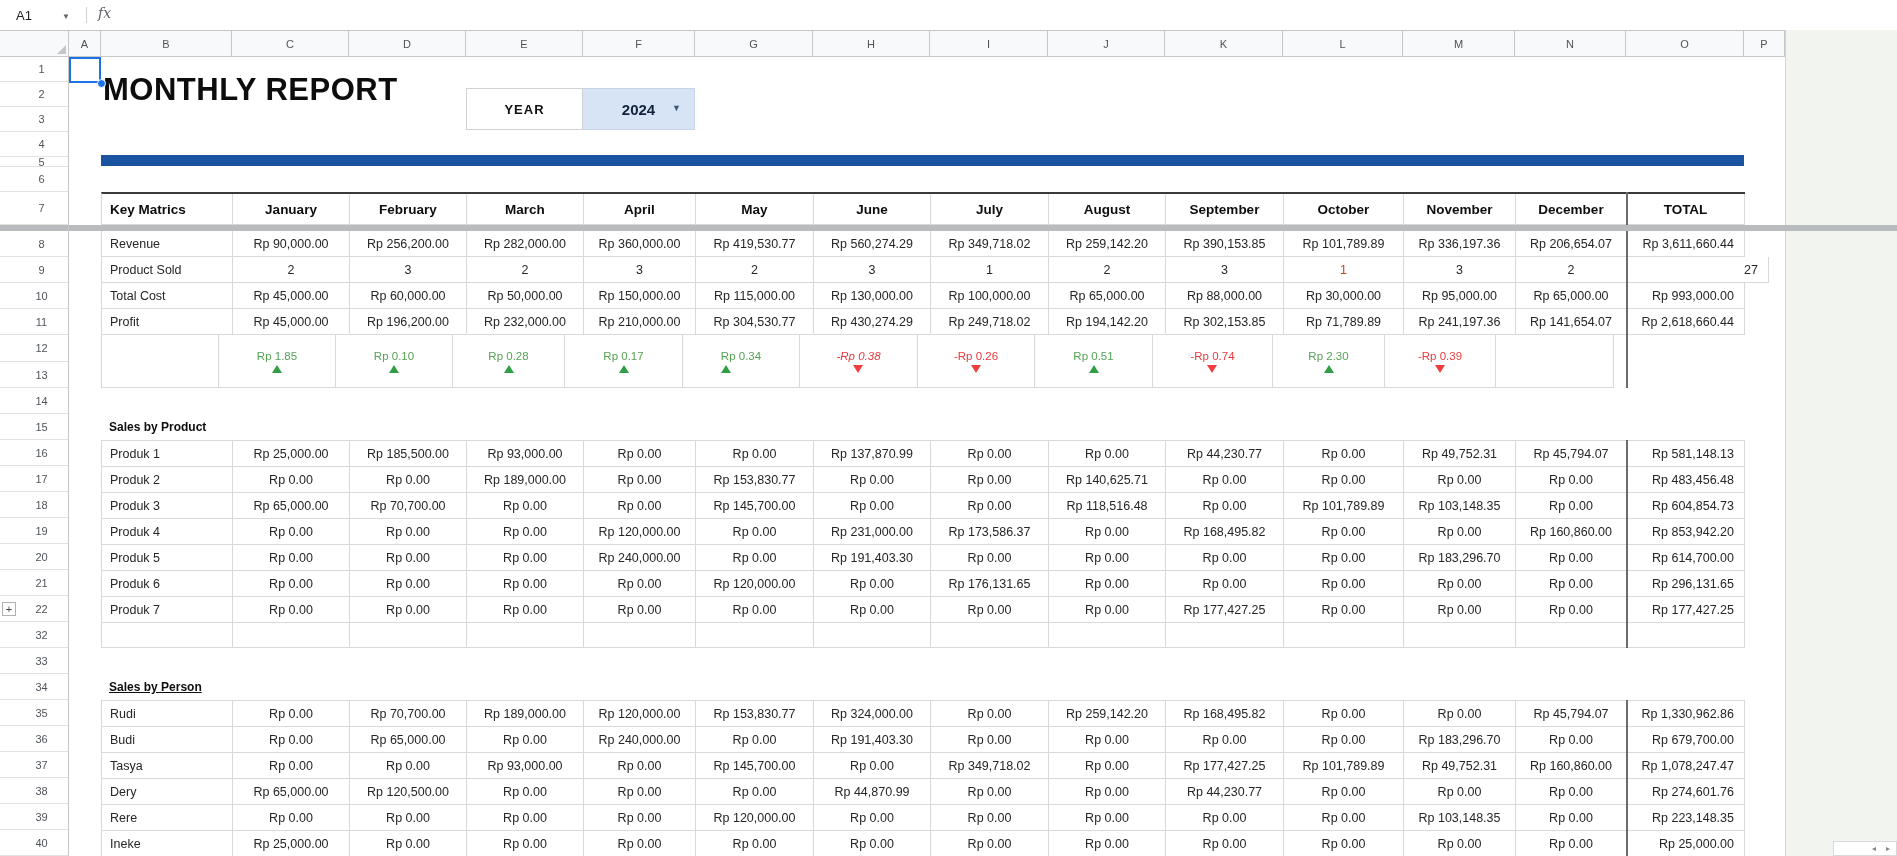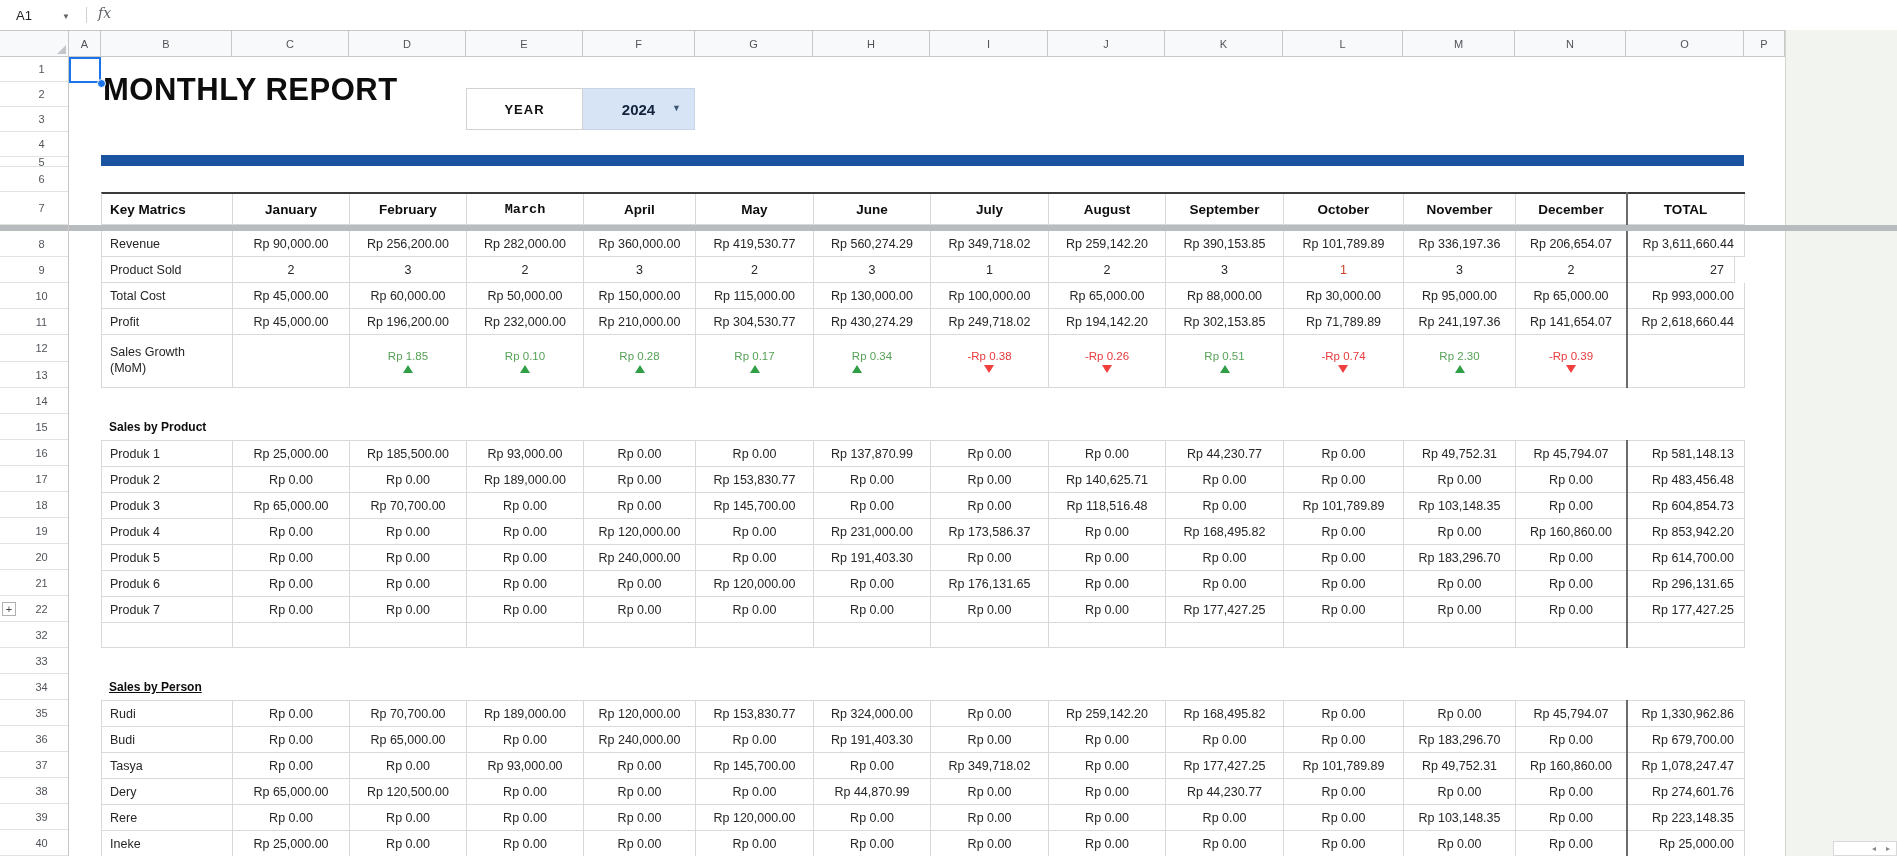--- a/index.html
+++ b/index.html
@@ -152,21 +152,21 @@
 
   <div class="section-title" style="left:109px;top:414px;height:26px;display:flex;align-items:center;">Sales by Product</div>
   <div class="section-title" style="left:109px;top:674px;height:26px;display:flex;align-items:center;text-decoration:underline;">Sales by Person</div>
 
   <div id="tables">
       <div class="tbl hdr" style="left: 101px; top: 192px;">
         <div class="trow" style="height: 31px;">
           <div class="cell lbl" style="width: 131px;">Key Matrics</div>
           <div class="cell " style="width: 117px;">January</div>
           <div class="cell " style="width: 117px;">February</div>
-          <div class="cell " style="width: 117px; font-family: Liberation Mono, monospace;">March</div>
+          <div class="cell " style="width: 117px;">March</div>
           <div class="cell " style="width: 112px;">April</div>
           <div class="cell " style="width: 118px;">May</div>
           <div class="cell " style="width: 117px;">June</div>
           <div class="cell " style="width: 118px;">July</div>
           <div class="cell " style="width: 117px;">August</div>
           <div class="cell " style="width: 118px;">September</div>
           <div class="cell " style="width: 120px;">October</div>
           <div class="cell " style="width: 112px;">November</div>
           <div class="cell " style="width: 111px;">December</div>
           <div class="cell " style="width: 118px;">TOTAL</div>
@@ -196,21 +196,21 @@
           <div class="cell " style="width: 117px;">2</div>
           <div class="cell " style="width: 112px;">3</div>
           <div class="cell " style="width: 118px;">2</div>
           <div class="cell " style="width: 117px;">3</div>
           <div class="cell " style="width: 118px;">1</div>
           <div class="cell " style="width: 117px;">2</div>
           <div class="cell " style="width: 118px;">3</div>
           <div class="cell " style="width: 120px; color: rgb(204, 65, 37);">1</div>
           <div class="cell " style="width: 112px;">3</div>
           <div class="cell " style="width: 111px;">2</div>
-          <div class="cell tot" style="width: 108px;">27</div>
+          <div class="cell tot" style="width: 142px;">27</div>
         </div>
         <div class="trow" style="height: 26px;">
           <div class="cell lbl" style="width: 131px;">Total Cost</div>
           <div class="cell " style="width: 117px;">Rp 45,000.00</div>
           <div class="cell " style="width: 117px;">Rp 60,000.00</div>
           <div class="cell " style="width: 117px;">Rp 50,000.00</div>
           <div class="cell " style="width: 112px;">Rp 150,000.00</div>
           <div class="cell " style="width: 118px;">Rp 115,000.00</div>
           <div class="cell " style="width: 117px;">Rp 130,000.00</div>
           <div class="cell " style="width: 118px;">Rp 100,000.00</div>
@@ -231,22 +231,20 @@
           <div class="cell " style="width: 117px;">Rp 430,274.29</div>
           <div class="cell " style="width: 118px;">Rp 249,718.02</div>
           <div class="cell " style="width: 117px;">Rp 194,142.20</div>
           <div class="cell " style="width: 118px;">Rp 302,153.85</div>
           <div class="cell " style="width: 120px;">Rp 71,789.89</div>
           <div class="cell " style="width: 112px;">Rp 241,197.36</div>
           <div class="cell " style="width: 111px;">Rp 141,654.07</div>
           <div class="cell tot" style="width: 118px;">Rp 2,618,660.44</div>
         </div>
         <div class="trow" style="height: 53px;">
-          <div class="cell lbl growth-lbl" style="width: 131px;">Sales Growth
-(MoM)</div>
           <div class="cell " style="width: 117px;">
             <div style="display: flex; flex-direction: column; align-items: center; gap: 3px;">
               <span class="gtext" style="color: rgb(86, 161, 86);"></span>
             </div>
           </div>
           <div class="cell " style="width: 117px;">
             <div style="display: flex; flex-direction: column; align-items: center; gap: 3px;">
               <span class="gtext" style="color: rgb(86, 161, 86);">Rp 1.85</span>
               <span class="up-t"></span>
             </div>
@@ -270,21 +268,21 @@
             </div>
           </div>
           <div class="cell " style="width: 117px;">
             <div style="display: flex; flex-direction: column; align-items: flex-start; gap: 3px;">
               <span class="gtext" style="color: rgb(86, 161, 86);">Rp 0.34</span>
               <span class="up-t"></span>
             </div>
           </div>
           <div class="cell " style="width: 118px;">
             <div style="display: flex; flex-direction: column; align-items: center; gap: 3px;">
-              <span class="gtext" style="color: rgb(232, 57, 61);">-Rp 0.38</span>
+              <span class="gtext" style="color: rgb(232, 57, 61); font-style: italic;">-Rp 0.38</span>
               <span class="down-t"></span>
             </div>
           </div>
           <div class="cell " style="width: 117px;">
             <div style="display: flex; flex-direction: column; align-items: center; gap: 3px;">
               <span class="gtext" style="color: rgb(232, 57, 61);">-Rp 0.26</span>
               <span class="down-t"></span>
             </div>
           </div>
           <div class="cell " style="width: 118px;">

